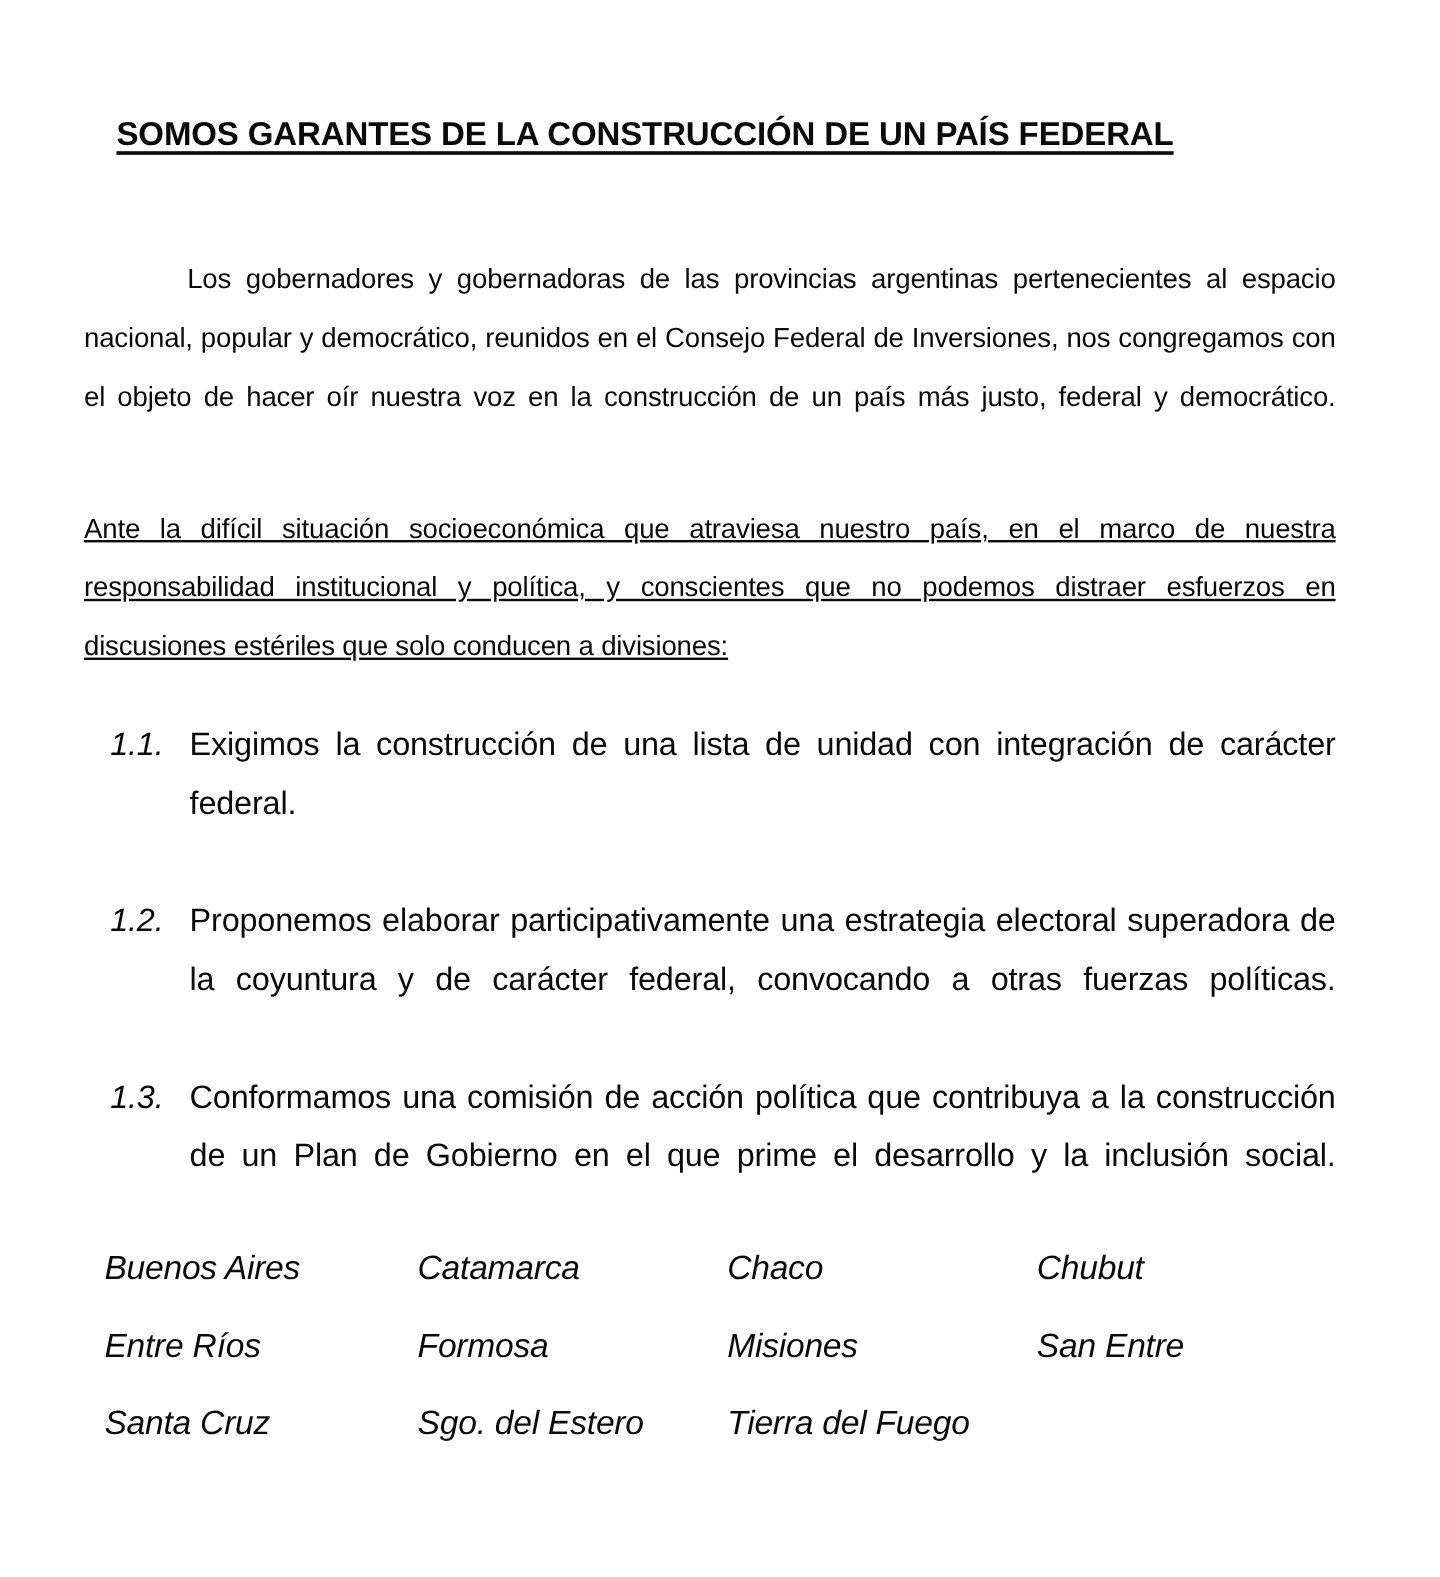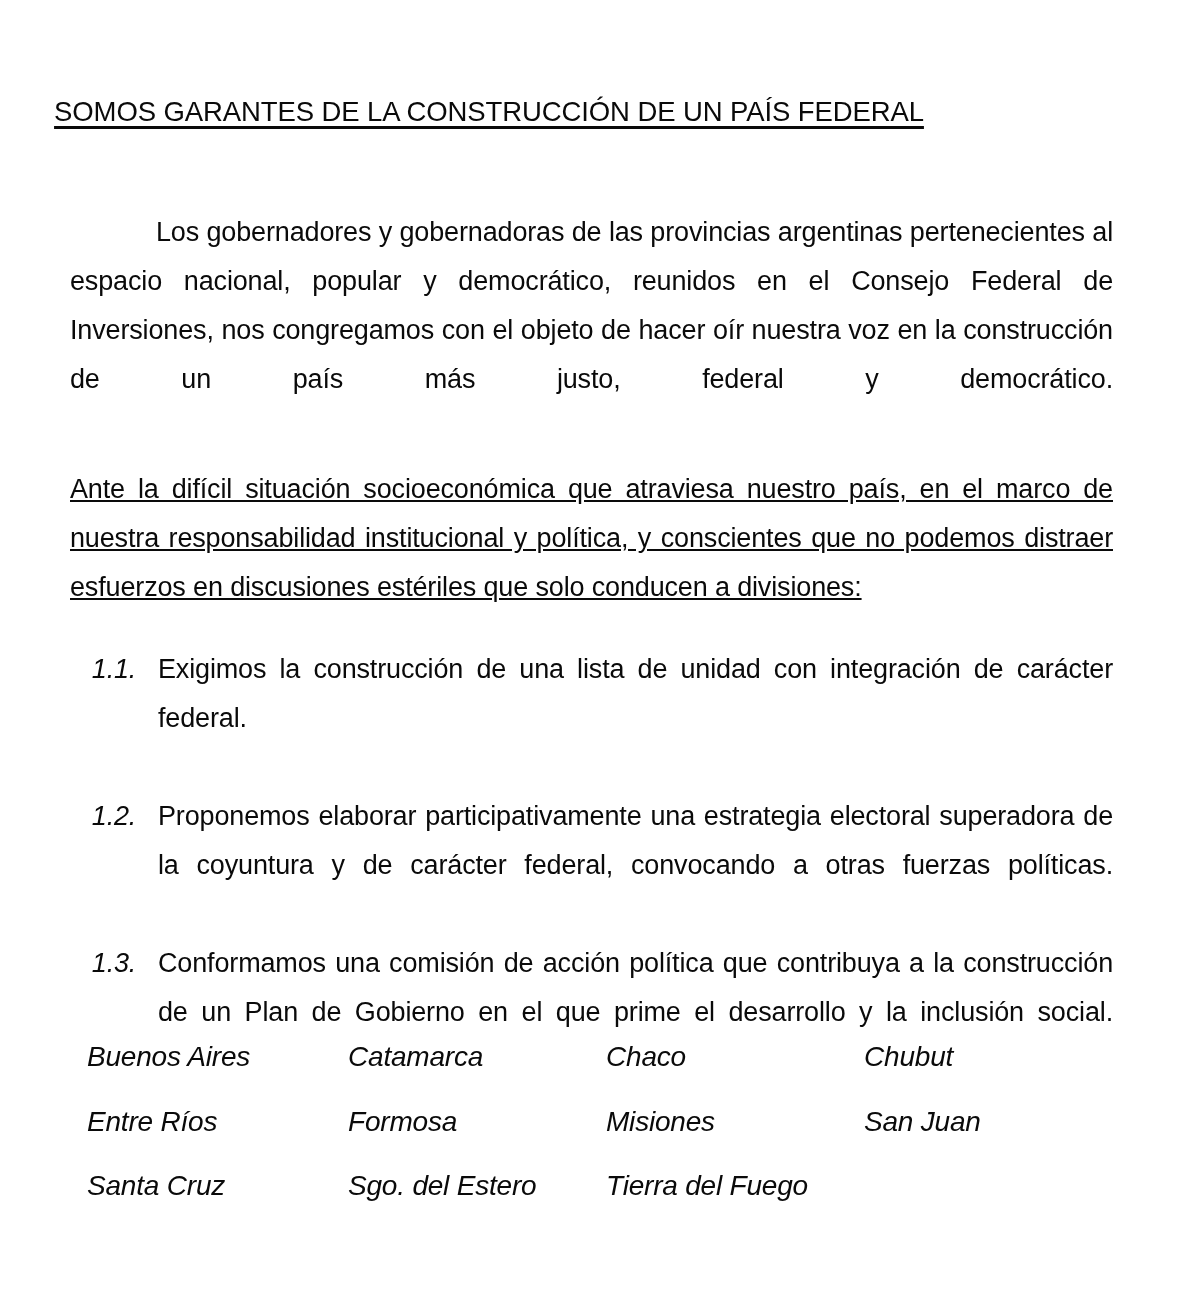--- a/index.html
+++ b/index.html
@@ -24,44 +24,44 @@
     box-sizing: border-box;
     padding: 0;
   }
 
   
   .doc-title {
     position: absolute;
     top: 78px;
     left: 0;
     width: 978px;
-    text-align: center;
+    text-align: right;
     font-size: 27.5px;
-    font-weight: normal;
+    font-weight: bold;
     letter-spacing: -0.1px;
     line-height: 1.15;
     white-space: nowrap;
   }
   .doc-title .underlined {
     text-decoration: underline;
     text-decoration-thickness: 2.5px;
     text-underline-offset: 5px;
   }
 
   
   .body-block {
     position: absolute;
     top: 208px;
     left: 70px;
     width: 1043px;
   }
 
   p.para {
     margin: 0 0 0 0;
-    font-size: 27px;
+    font-size: 23px;
     line-height: 49px;
     text-align: justify;
     text-justify: inter-word;
     font-weight: 400;
     letter-spacing: -0.15px;
     word-spacing: 0px;
   }
   p.para.indent-first {
     text-indent: 86px;
   }
@@ -165,21 +165,21 @@
   <div class="provinces">
     <div class="province-cell">Buenos Aires</div>
     <div class="province-cell">Catamarca</div>
     <div class="province-cell">Chaco</div>
     <div class="province-cell">Chubut</div>
 
     <div class="province-cell">Entre Ríos</div>
     <div class="province-cell">Formosa</div>
 
     <div class="province-cell">Misiones</div>
-    <div class="province-cell">San Juan</div>
+    <div class="province-cell">San Entre</div>
     <div class="province-cell">Santa Cruz</div>
     <div class="province-cell">Sgo. del Estero</div>
 
     <div class="province-cell">Tierra del Fuego</div>
     <div class="province-cell empty"></div>
     <div class="province-cell empty"></div>
     <div class="province-cell empty"></div>
   </div>
 
 </div>

